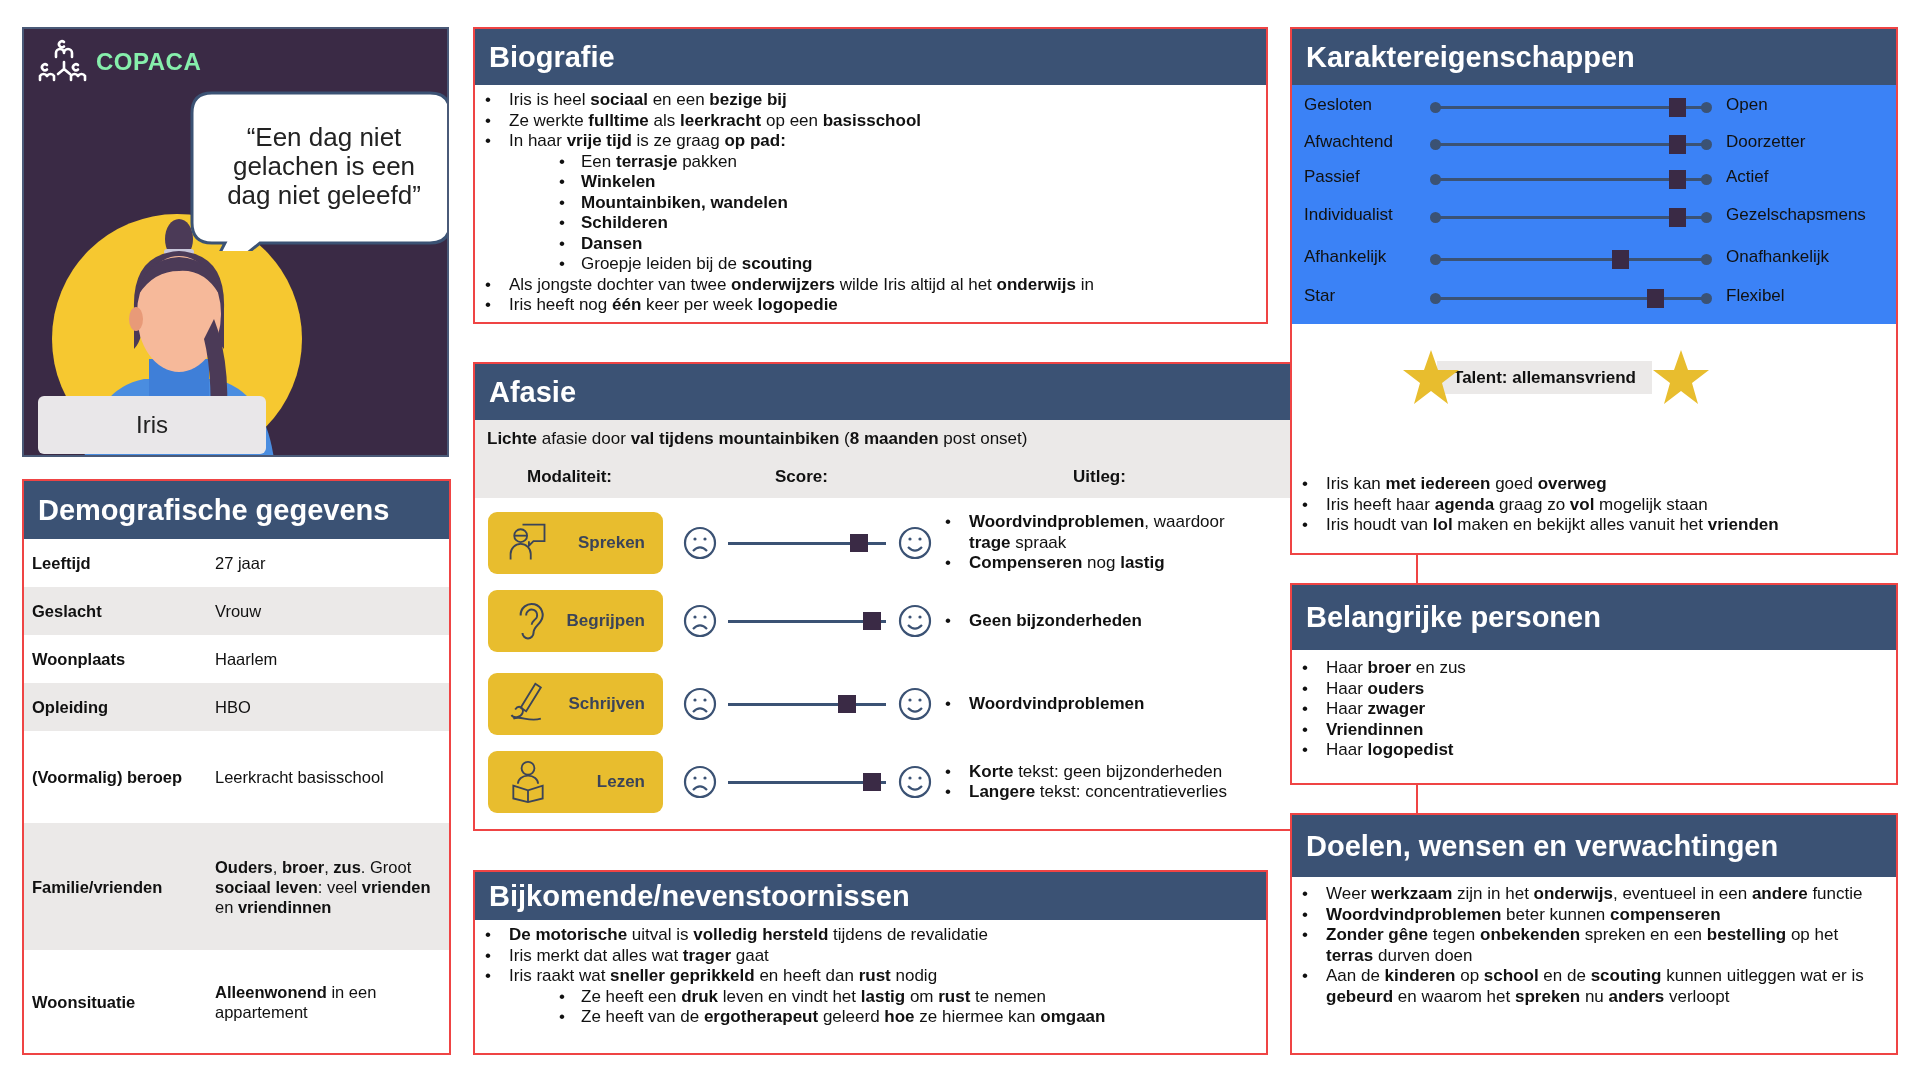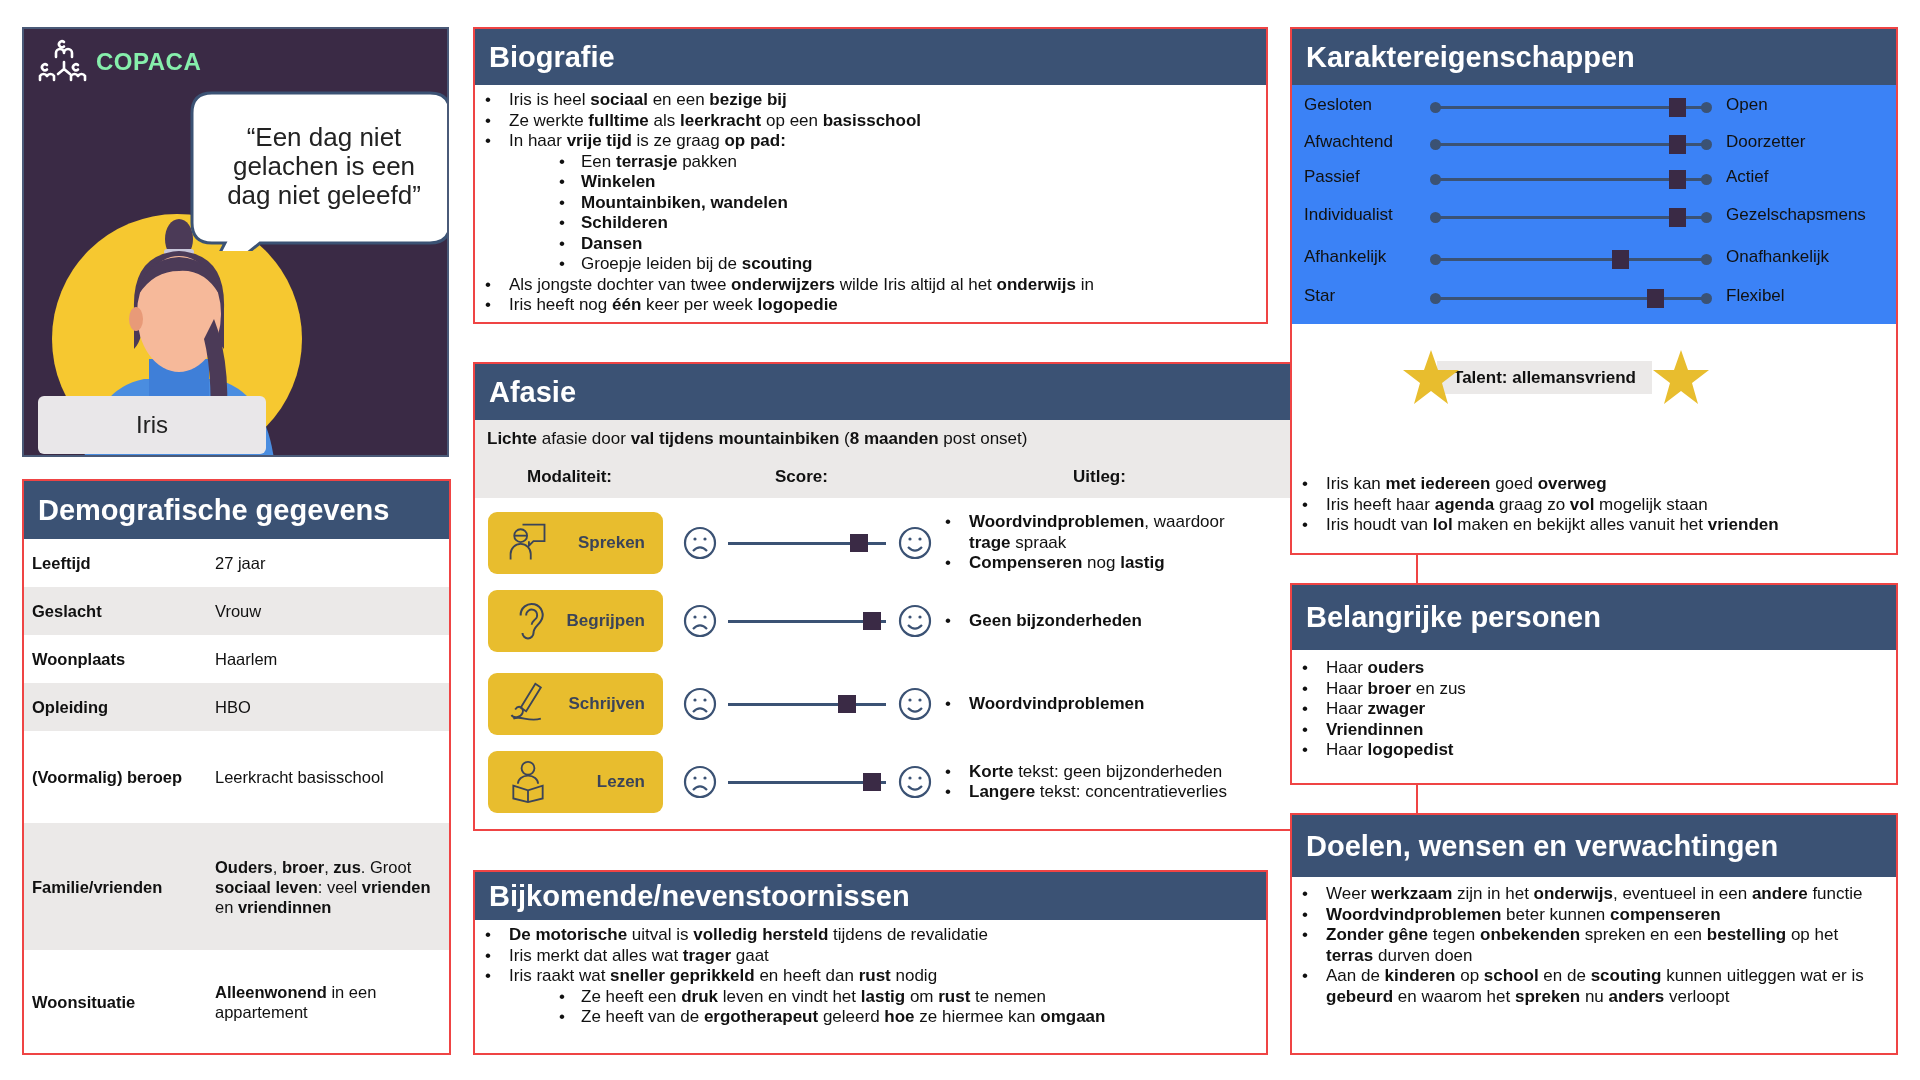--- a/index.html
+++ b/index.html
@@ -400,22 +400,22 @@
         <li>Iris heeft haar <b>agenda</b> graag zo <b>vol</b> mogelijk staan</li>
         <li>Iris houdt van <b>lol</b> maken en bekijkt alles vanuit het <b>vrienden</b></li>
       </ul>
     </div>
 </div>
 
 <div id="belang" class="box">
   <div class="box-header">Belangrijke personen</div>
   <div class="box-body" style="padding-top:8px;">
     <ul class="bl" id="belang-list">
+        <li>Haar <b>broer</b> en zus</li>
         <li>Haar <b>ouders</b></li>
-        <li>Haar <b>broer</b> en zus</li>
         <li>Haar <b>zwager</b></li>
         <li><b>Vriendinnen</b></li>
         <li>Haar <b>logopedist</b></li>
       </ul>
   </div>
 </div>
 
 <div id="doelen" class="box">
   <div class="box-header">Doelen, wensen en verwachtingen</div>
   <div class="box-body" style="padding-top:7px;padding-right:20px;">

